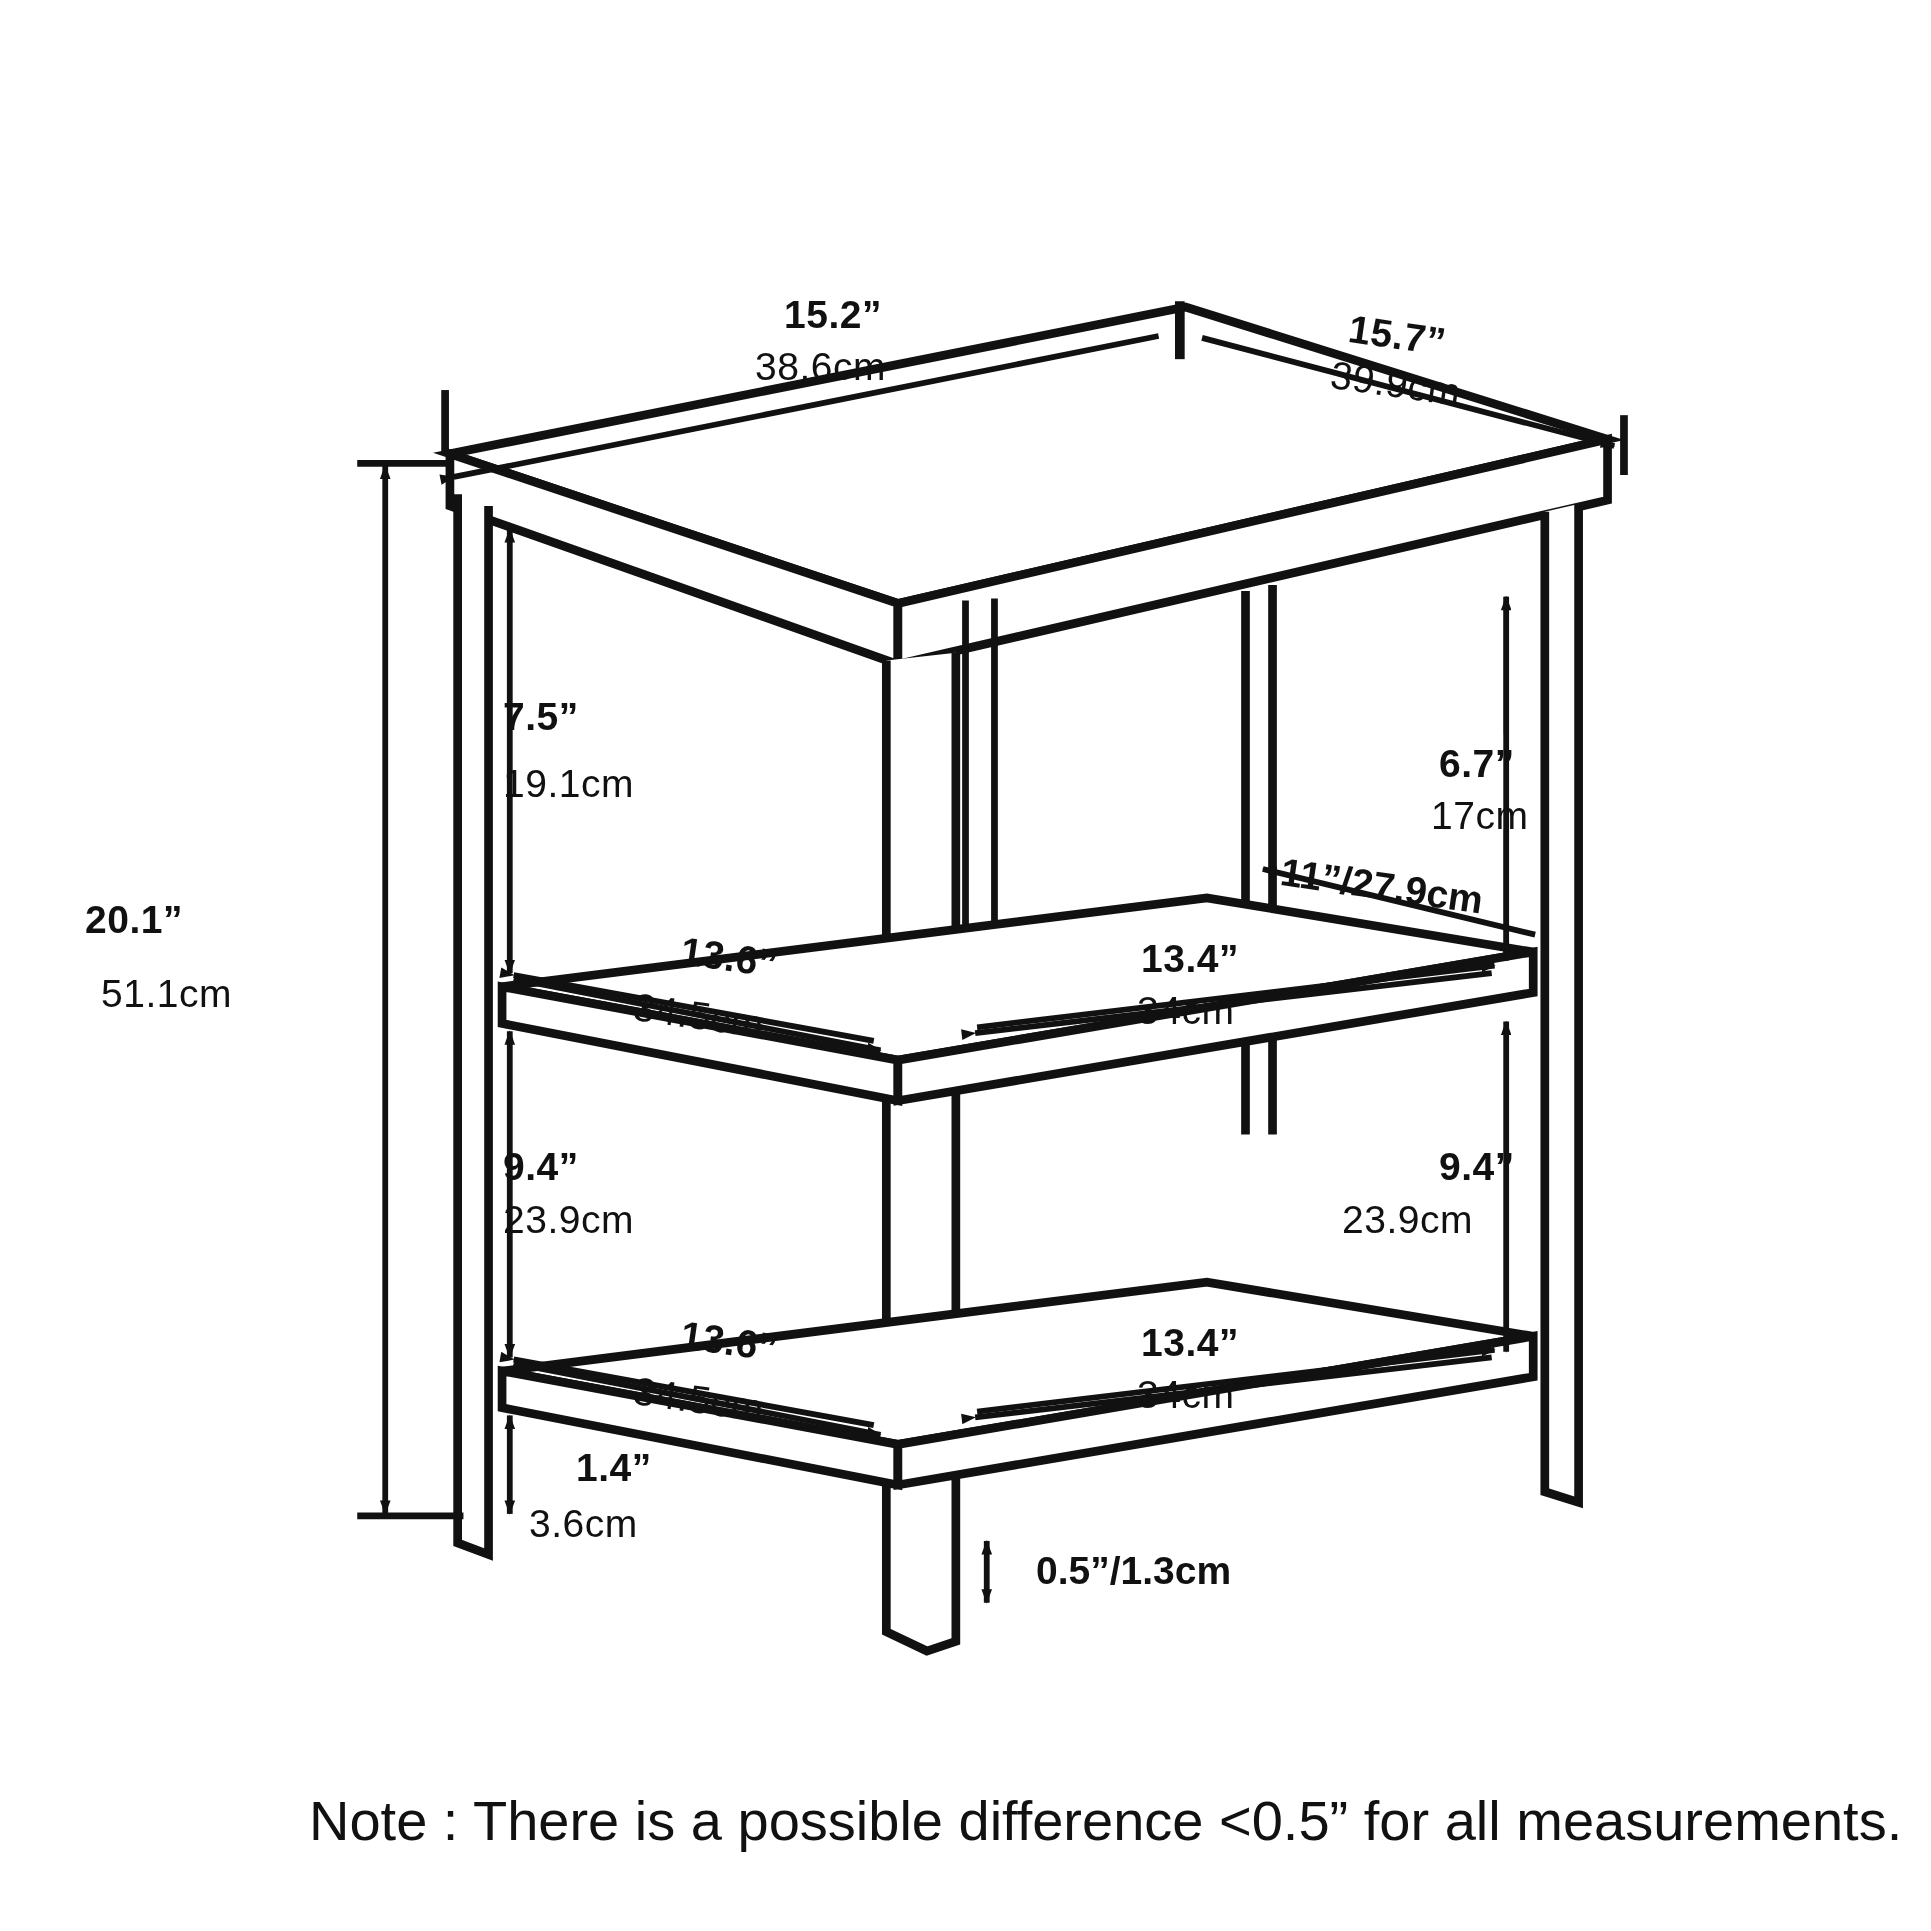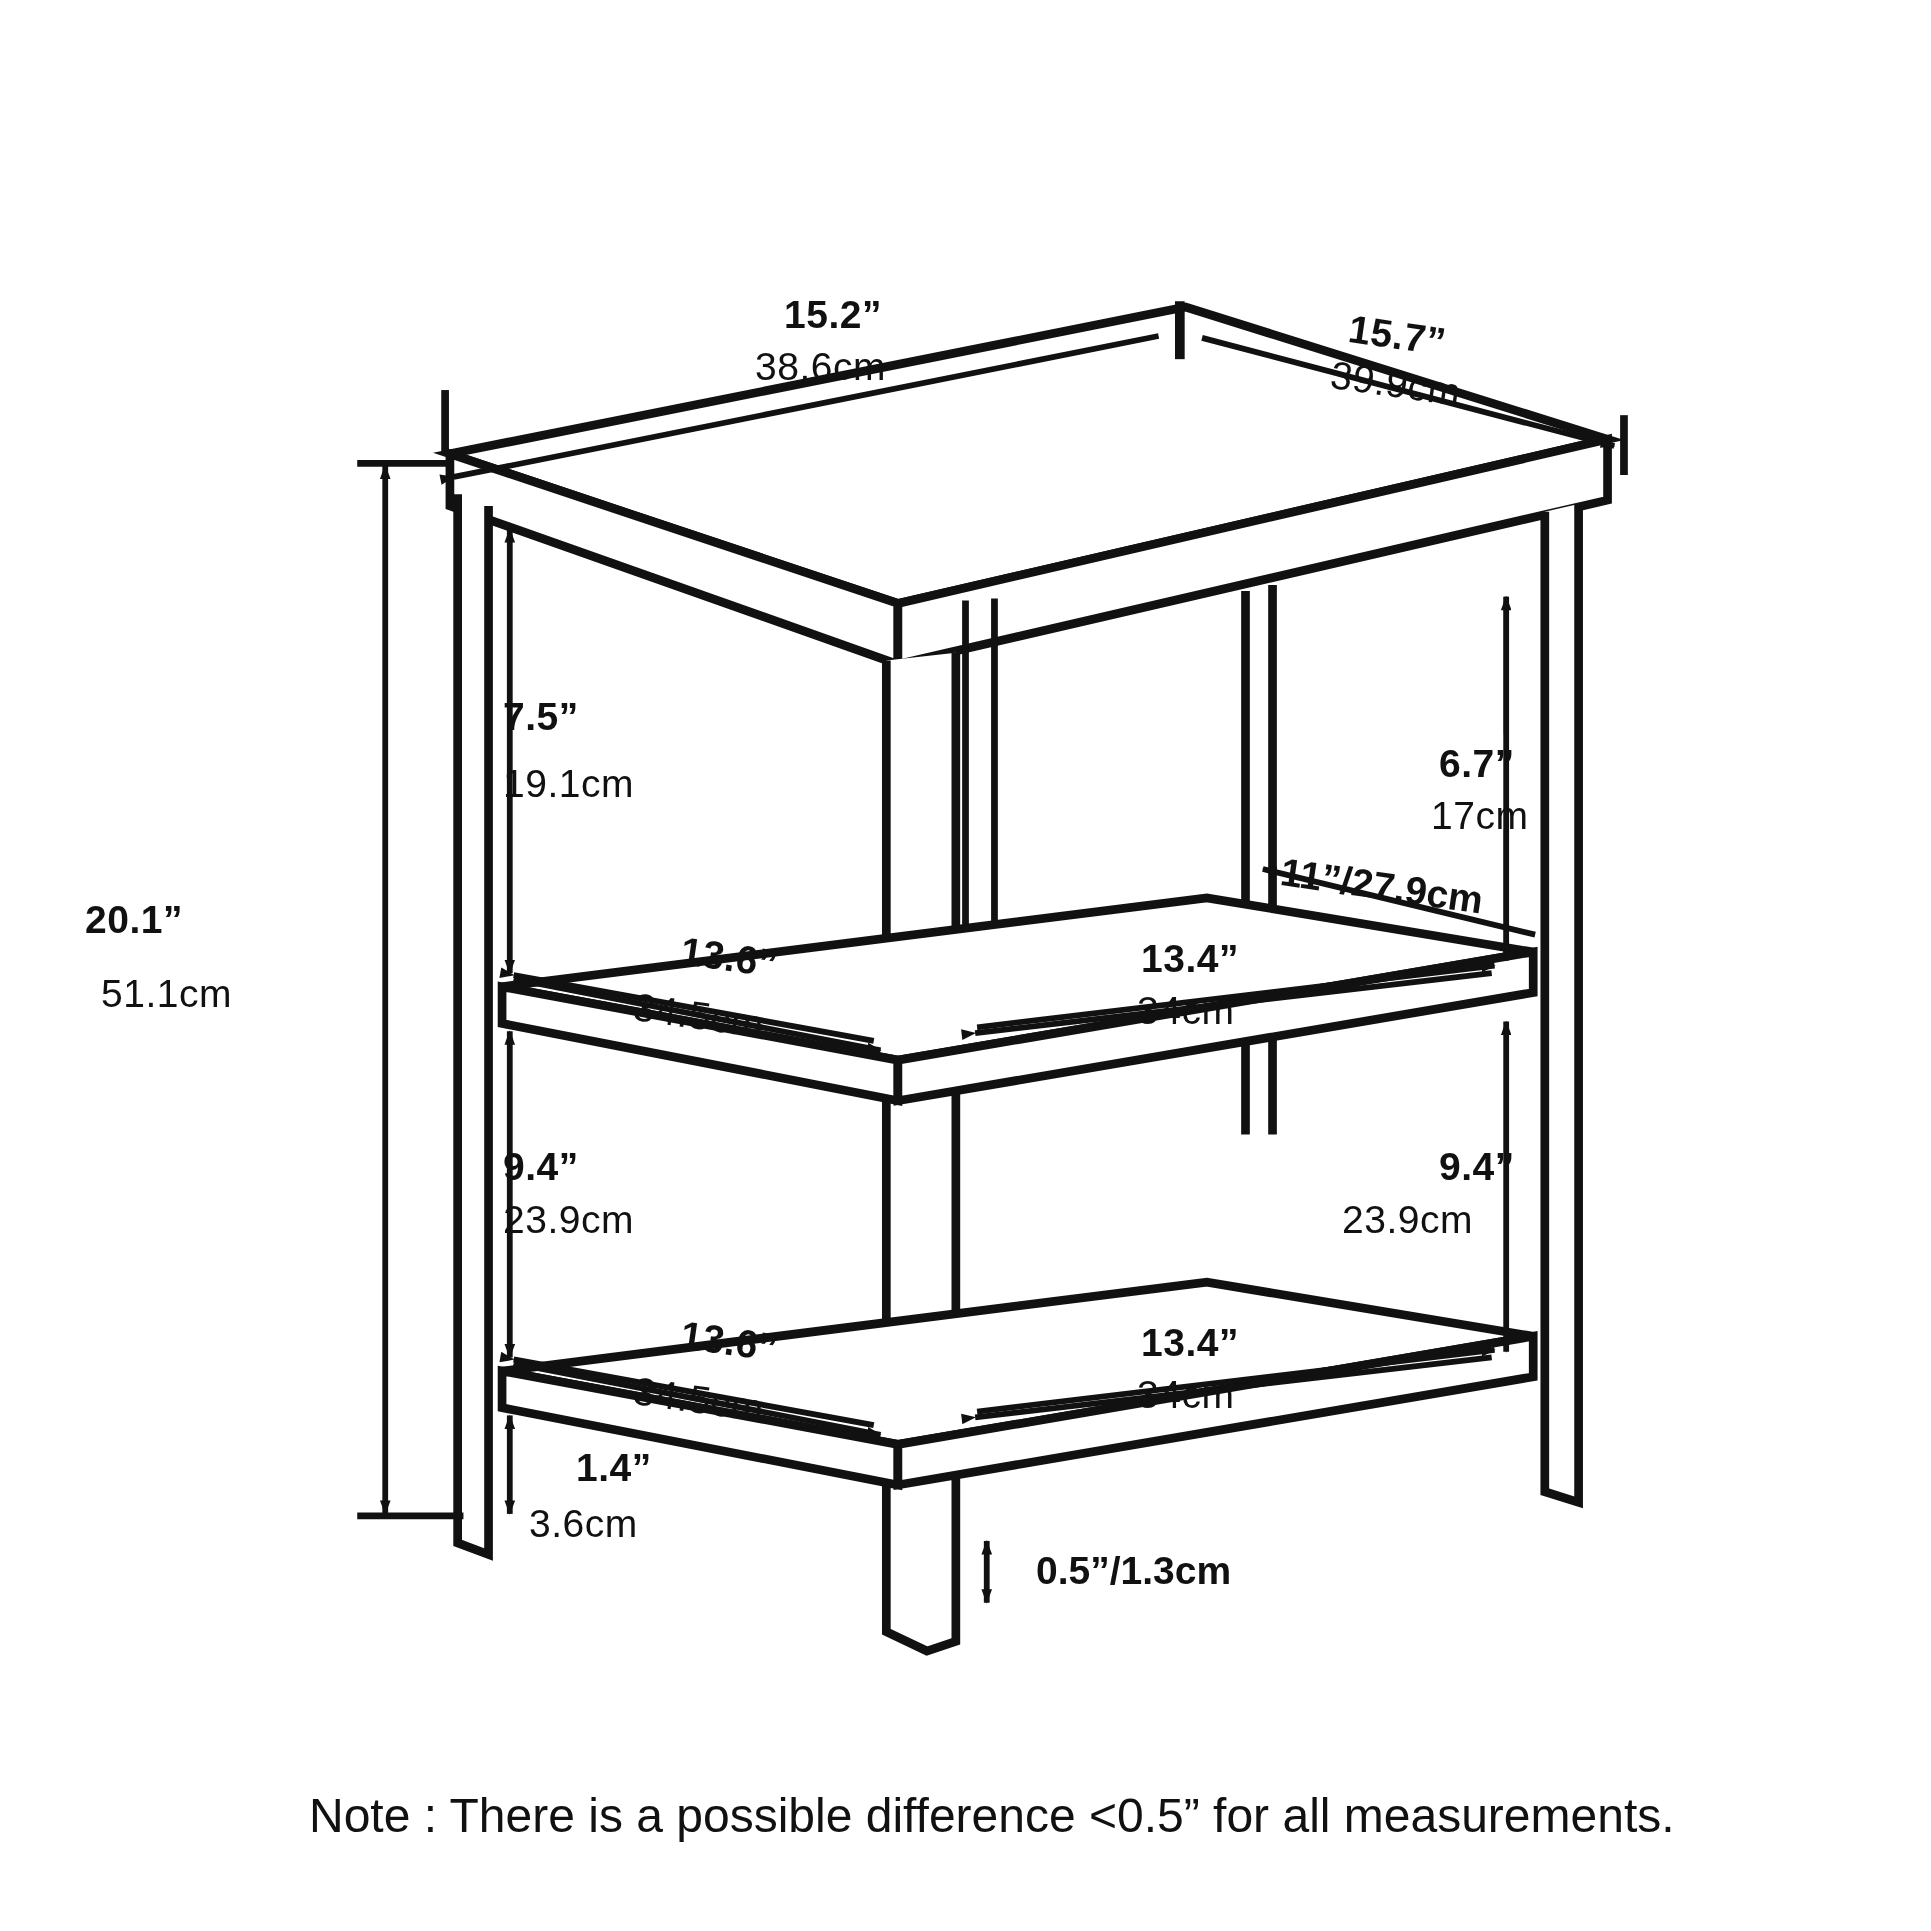--- a/index.html
+++ b/index.html
@@ -4,21 +4,21 @@
 <style>
   html,body{margin:0;padding:0;background:#ffffff;}
   body{width:1931px;height:1931px;font-family:"Liberation Sans",sans-serif;color:#000;}
   #stage{position:relative;width:1931px;height:1931px;overflow:hidden;background:#fff;}
   svg#drawing{position:absolute;left:0;top:0;width:1931px;height:1931px;}
 
   .lbl{position:absolute;white-space:nowrap;color:#111;}
   .inch{font-weight:bold;font-size:39px;letter-spacing:0.5px;}
   .cm{font-weight:400;font-size:39px;letter-spacing:0.5px;}
   .combo{font-weight:bold;font-size:39px;}
-  .note{font-weight:400;font-size:48px;color:#111;}
+  .note{font-weight:400;font-size:56px;color:#111;}
   .rot-b{transform:rotate(8.2deg);transform-origin:left top;}
 </style>
 </head>
 <body>
 
 <div id="stage">
 
   <svg id="drawing" viewBox="0 0 2000 2000">
     <defs>
       <marker id="ar" markerWidth="16" markerHeight="16" refX="14" refY="5.5" orient="auto" markerUnits="userSpaceOnUse">

